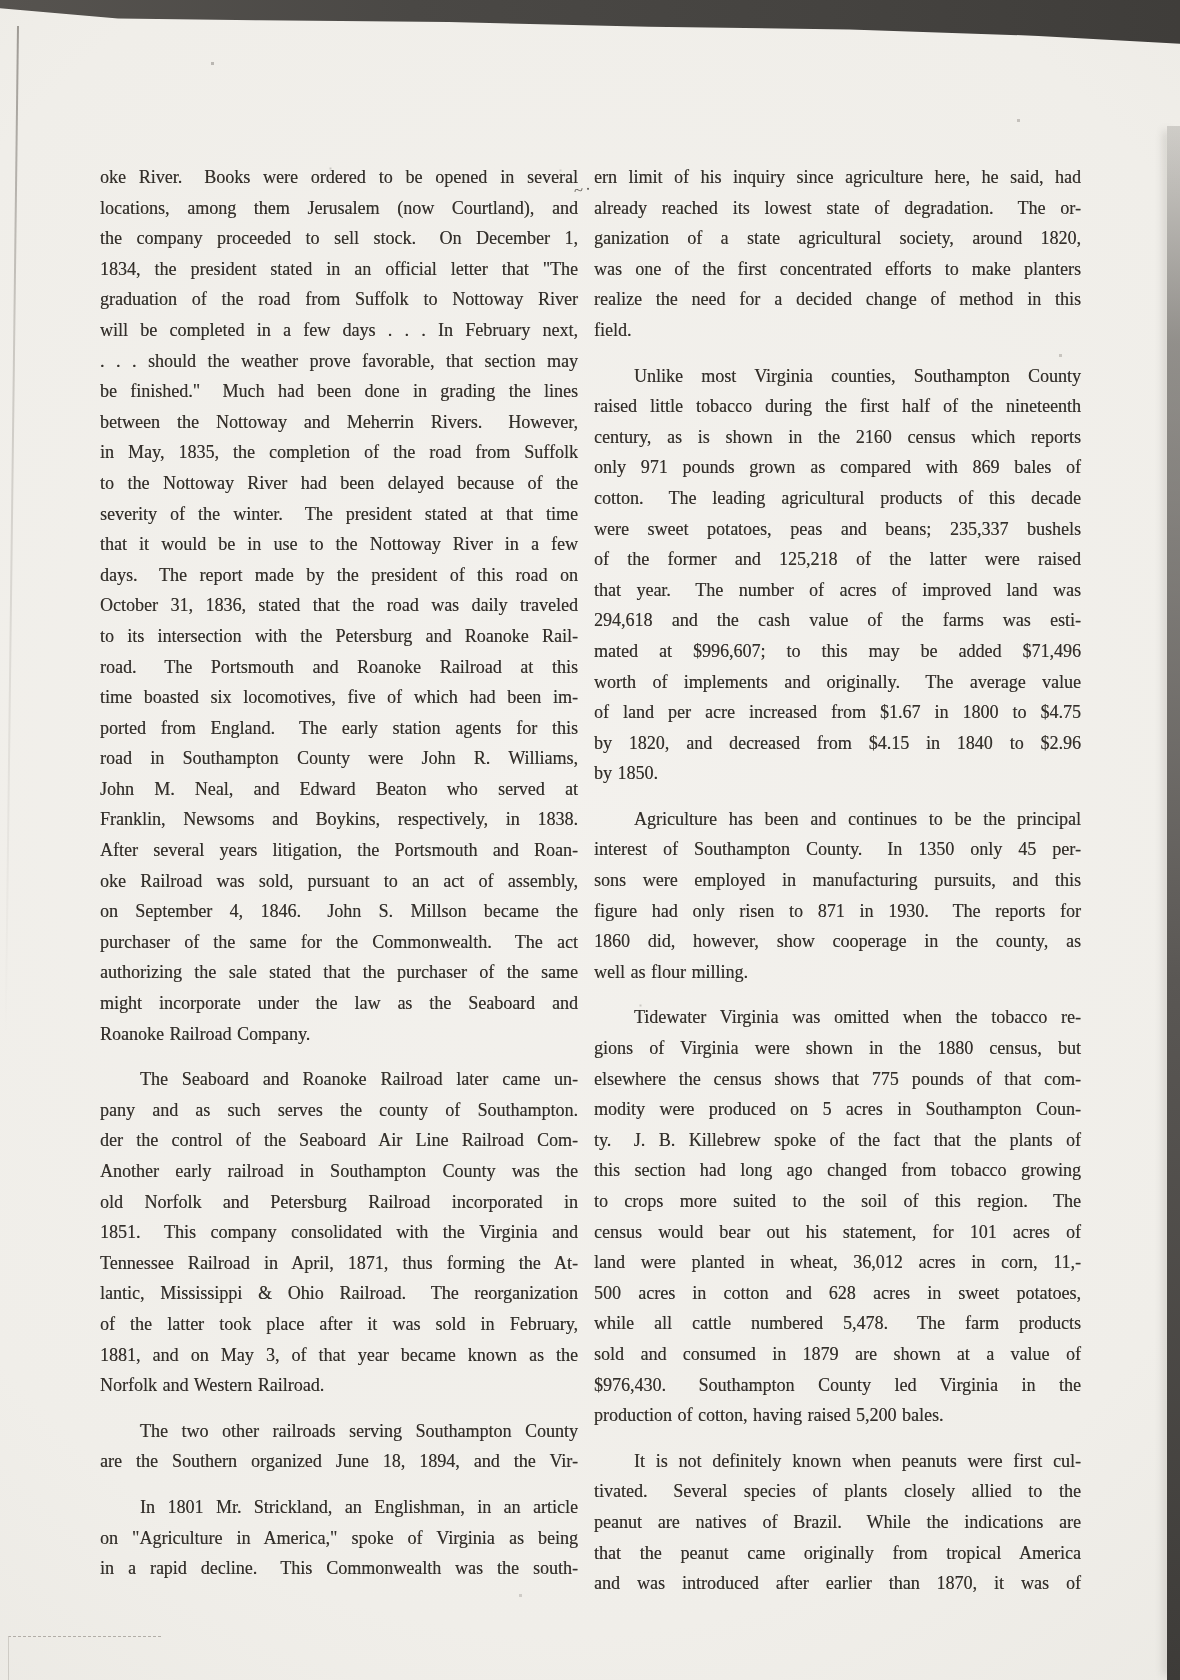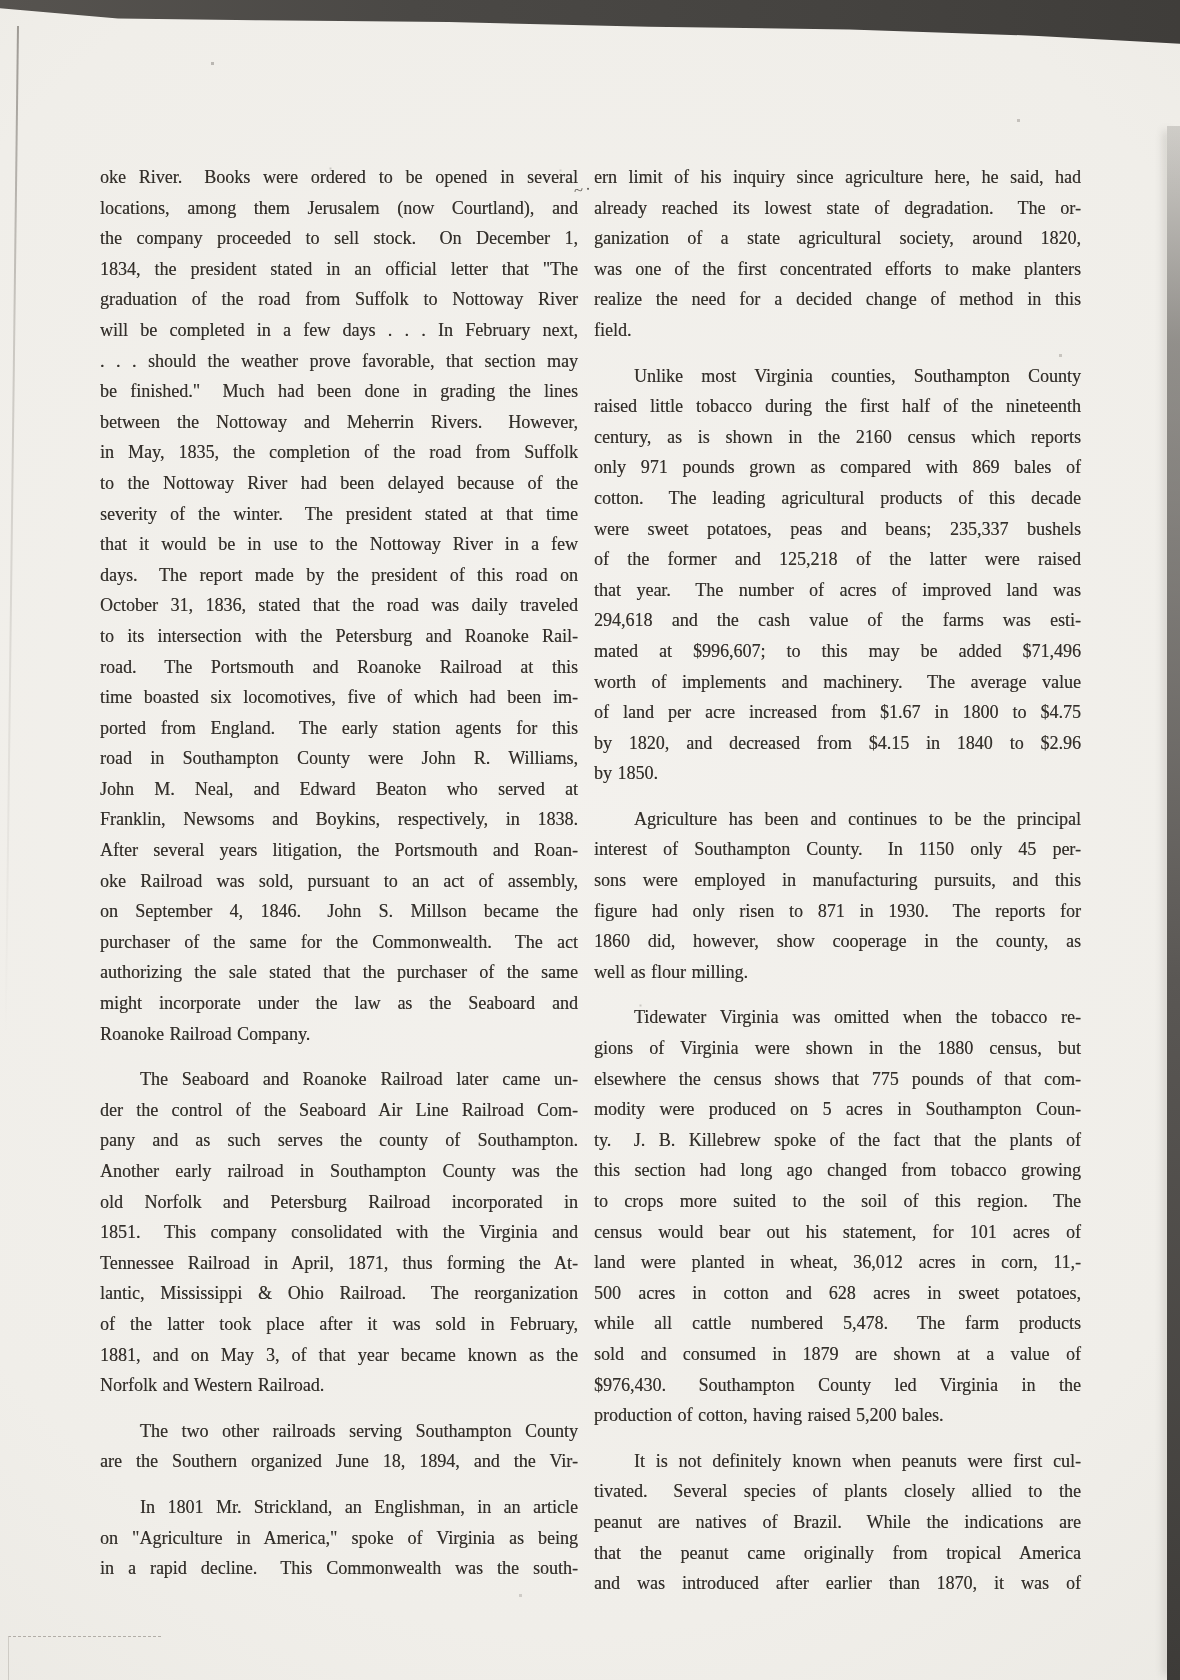--- a/index.html
+++ b/index.html
@@ -140,22 +140,22 @@
           <div class="line">After several years litigation, the Portsmouth and Roan-</div>
           <div class="line">oke Railroad was sold, pursuant to an act of assembly,</div>
           <div class="line">on September 4, 1846.  John S. Millson became the</div>
           <div class="line">purchaser of the same for the Commonwealth.  The act</div>
           <div class="line">authorizing the sale stated that the purchaser of the same</div>
           <div class="line">might incorporate under the law as the Seaboard and</div>
           <div class="line last">Roanoke Railroad Company.</div>
         </div>
         <div class="paragraph indent">
           <div class="line">The Seaboard and Roanoke Railroad later came un-</div>
+          <div class="line">pany and as such serves the county of Southampton.</div>
           <div class="line">der the control of the Seaboard Air Line Railroad Com-</div>
-          <div class="line">pany and as such serves the county of Southampton.</div>
           <div class="line">Another early railroad in Southampton County was the</div>
           <div class="line">old Norfolk and Petersburg Railroad incorporated in</div>
           <div class="line">1851.  This company consolidated with the Virginia and</div>
           <div class="line">Tennessee Railroad in April, 1871, thus forming the At-</div>
           <div class="line">lantic, Mississippi &amp; Ohio Railroad.  The reorganization</div>
           <div class="line">of the latter took place after it was sold in February,</div>
           <div class="line">1881, and on May 3, of that year became known as the</div>
           <div class="line last">Norfolk and Western Railroad.</div>
         </div>
         <div class="paragraph indent">
@@ -181,28 +181,28 @@
           <div class="line">Unlike most Virginia counties, Southampton County</div>
           <div class="line">raised little tobacco during the first half of the nineteenth</div>
           <div class="line">century, as is shown in the 2160 census which reports</div>
           <div class="line">only 971 pounds grown as compared with 869 bales of</div>
           <div class="line">cotton.  The leading agricultural products of this decade</div>
           <div class="line">were sweet potatoes, peas and beans; 235,337 bushels</div>
           <div class="line">of the former and 125,218 of the latter were raised</div>
           <div class="line">that year.  The number of acres of improved land was</div>
           <div class="line">294,618 and the cash value of the farms was esti-</div>
           <div class="line">mated at $996,607; to this may be added $71,496</div>
-          <div class="line">worth of implements and machinery.  The average value</div>
+          <div class="line">worth of implements and originally.  The average value</div>
           <div class="line">of land per acre increased from $1.67 in 1800 to $4.75</div>
           <div class="line">by 1820, and decreased from $4.15 in 1840 to $2.96</div>
           <div class="line last">by 1850.</div>
         </div>
         <div class="paragraph indent">
           <div class="line">Agriculture has been and continues to be the principal</div>
-          <div class="line">interest of Southampton County.  In 1150 only 45 per-</div>
+          <div class="line">interest of Southampton County.  In 1350 only 45 per-</div>
           <div class="line">sons were employed in manufacturing pursuits, and this</div>
           <div class="line">figure had only risen to 871 in 1930.  The reports for</div>
           <div class="line">1860 did, however, show cooperage in the county, as</div>
           <div class="line last">well as flour milling.</div>
         </div>
         <div class="paragraph indent">
           <div class="line">Tidewater Virginia was omitted when the tobacco re-</div>
           <div class="line">gions of Virginia were shown in the 1880 census, but</div>
           <div class="line">elsewhere the census shows that 775 pounds of that com-</div>
           <div class="line">modity were produced on 5 acres in Southampton Coun-</div>

